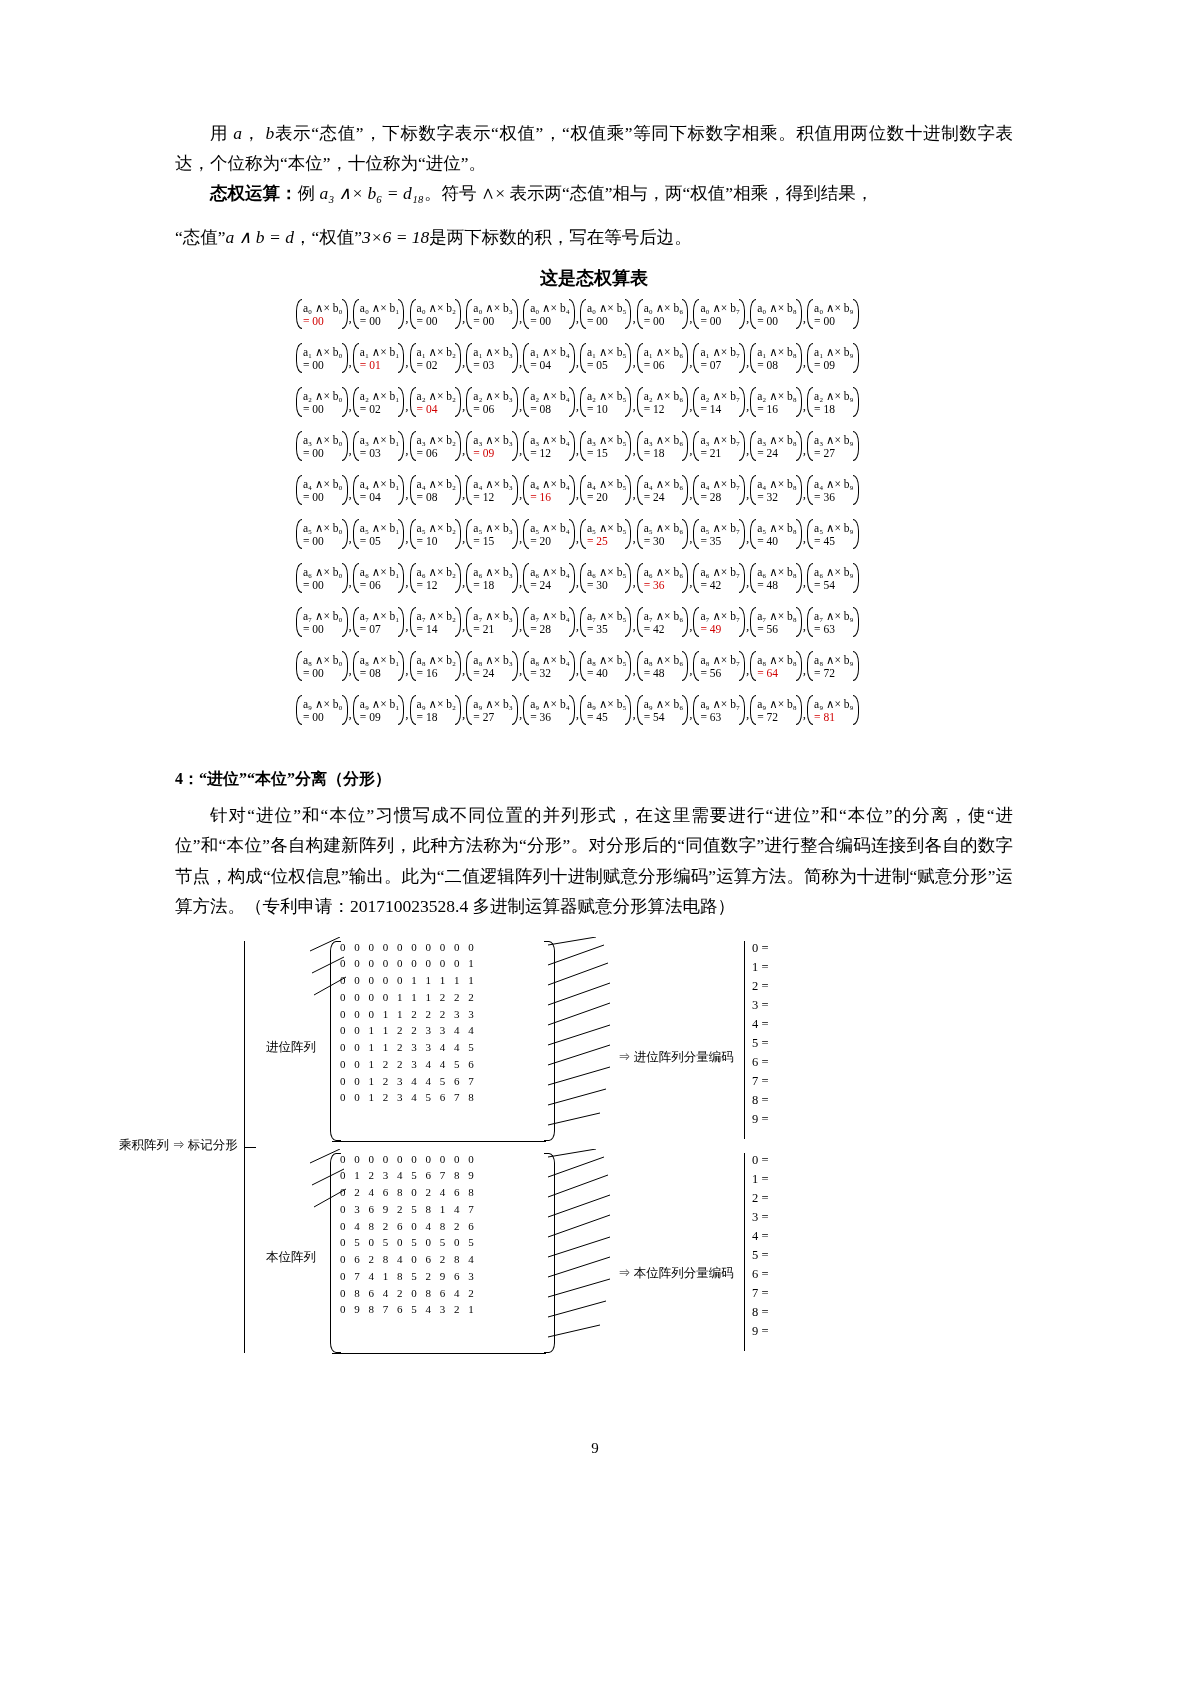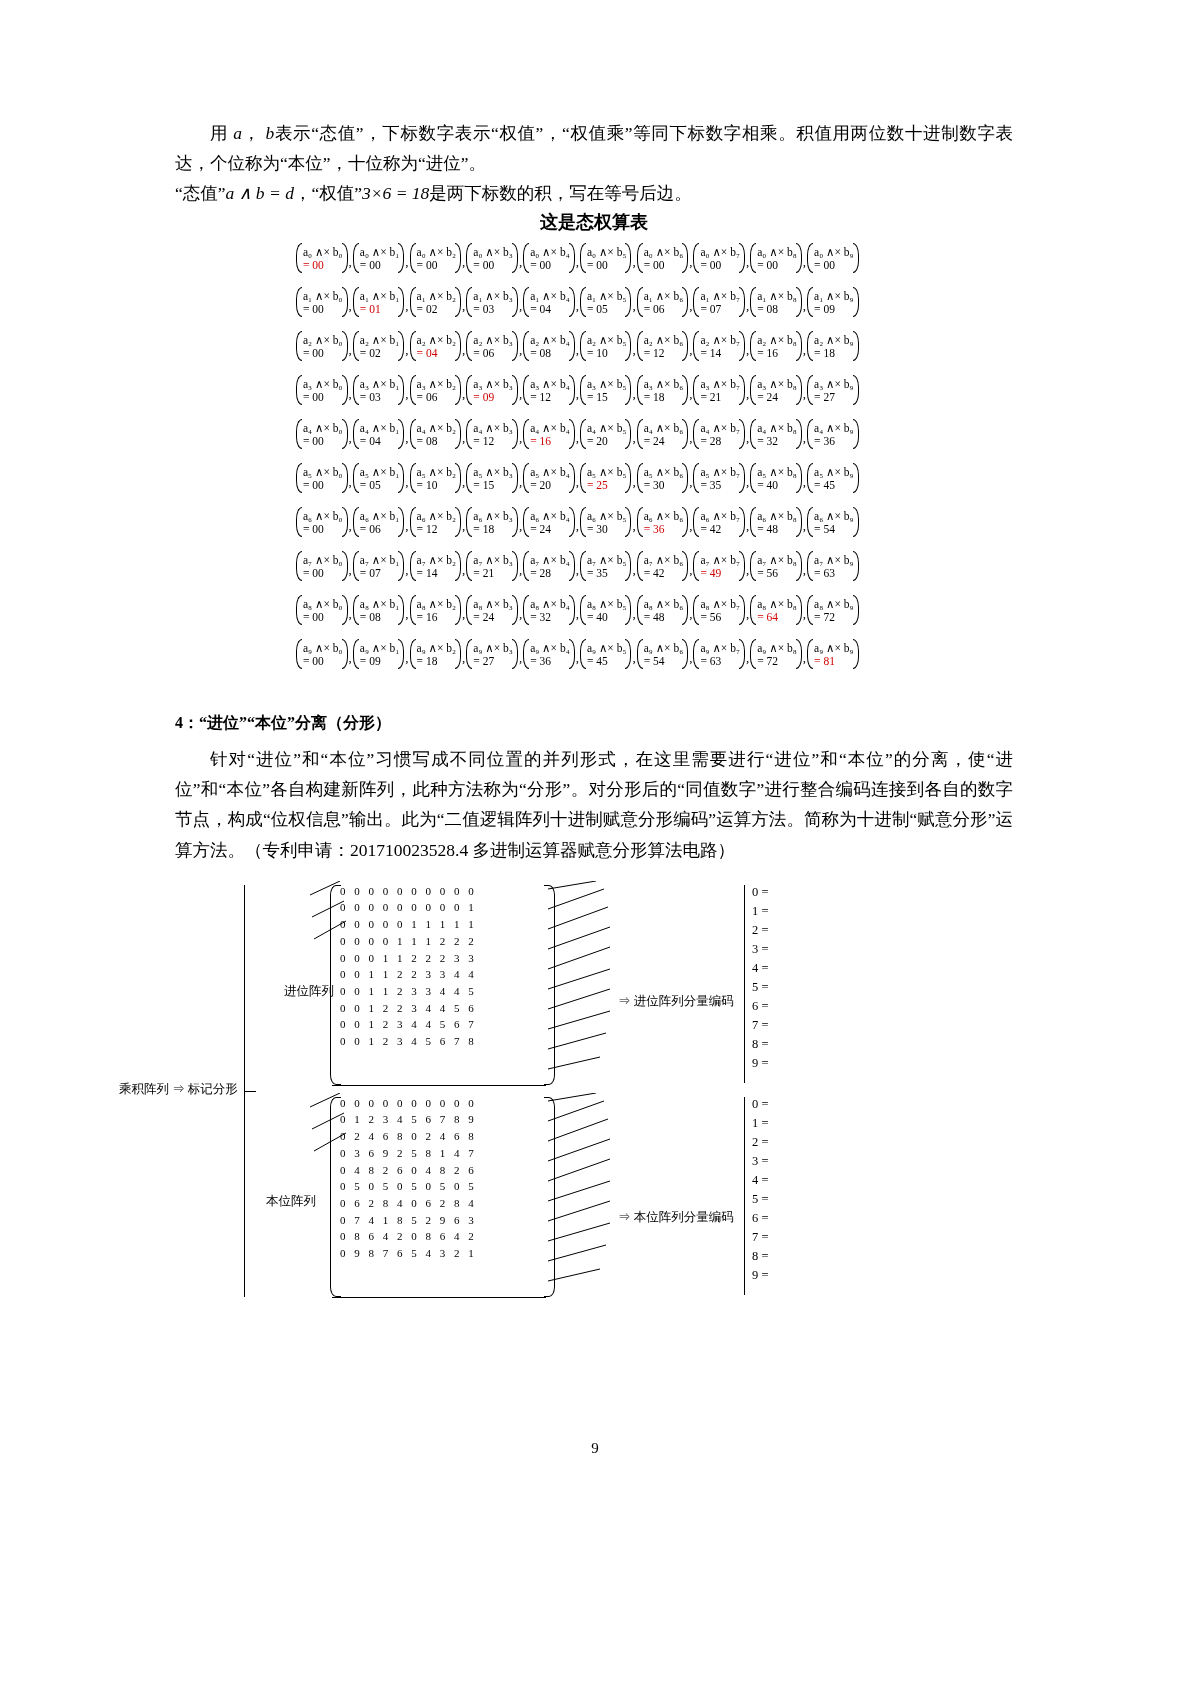--- a/index.html
+++ b/index.html
@@ -22,21 +22,21 @@
     line-height:1.72;
     text-align:justify;
     text-justify:inter-ideograph;
   }
   .indent { text-indent:2em; }
   .bold { font-weight:bold; }
   .mi { font-style:italic; font-family:"Liberation Serif", serif; }
   .seg-title {
     font-size:17.5px; font-weight:bold; margin:10px 0 6px 0;
   }
-  .tbl-title { font-size:18px; font-weight:bold; text-align:center; margin:2px 0 8px 0; }
+  .tbl-title { font-size:18px; font-weight:bold; text-align:center; margin:14px 0 8px 0; }
 
   
   .weight-table {
     margin:0 auto;
     width:596px;
     display:flex; flex-direction:column;
     gap:12px;
   }
   .wt-row { display:flex; flex-direction:row; align-items:stretch; }
   .cellwrap { display:flex; align-items:center; }
@@ -125,22 +125,26 @@
 
 <div class="page">
 
   <p class="para indent">
     <span>用</span>
     <span class="mi">a</span>，
     <span class="mi">b</span><span>表示“态值”，下标数字表示“权值”，“权值乘”等同下标数字相乘。积值用两位数十进制数字表达，个位称为“本位”，十位称为“进位”。</span>
   </p>
 
 
-
-  <p class="para" style="">
+  <p class="para indent">
+    <span class="bold">态权运算：</span><span>例</span>
+    <span class="mi">a₃ ∧× b₆ = d₁₈</span><span>。符号 ∧× 表示两“态值”相与，两“权值”相乘，得到结果，</span>
+  </p>
+
+  <p class="para" style="margin-top:14px">
     <span>“态值”</span><span class="mi">a ∧ b = d</span><span>，“权值”</span><span class="mi">3×6 = 18</span><span>是两下标数的积，写在等号后边。</span>
   </p>
 
   <div class="tbl-title">这是态权算表</div>
 
   <div class="weight-table" id="weight-table">
       <div class="wt-row">
         <div class="cellwrap">
           <div class="paren-cell">
             <div class="line1">a₀ ∧× b₀</div>
@@ -855,21 +859,21 @@
   <h2 class="h4">4：“进位”“本位”分离（分形）</h2>
 
   <p class="para indent">针对“进位”和“本位”习惯写成不同位置的并列形式，在这里需要进行“进位”和“本位”的分离，使“进位”和“本位”各自构建新阵列，此种方法称为“分形”。对分形后的“同值数字”进行整合编码连接到各自的数字节点，构成“位权信息”输出。此为“二值逻辑阵列十进制赋意分形编码”运算方法。简称为十进制“赋意分形”运算方法。（专利申请：201710023528.4 多进制运算器赋意分形算法电路）</p>
 
   <div class="diagram">
 
     <div class="vline" style="left:0px; top:4px; height:412px;"></div>
     <div class="hline" style="left:0px; top:210px; width:12px;"></div>
     <div class="dg-label" style="left:-125px; top:200px;">乘积阵列 ⇒ 标记分形</div>
 
-    <div class="dg-label" style="left:22px; top:102px;margin-left:18px;">进位阵列</div>
+    <div class="dg-label" style="left:22px; top:102px;">进位阵列</div>
 
     <div class="mbrace-l" style="left:86px; top:4px; height:198px; border-radius:6px 0 0 6px/10px 0 0 10px;"></div>
     <div class="mbrace-r" style="left:300px; top:4px; height:198px; border-radius:0 6px 6px 0/0 10px 10px 0;"></div>
     <div class="matrix-box" id="carry-matrix" style="left:96px; top:2px;"><div>0 0 0 0 0 0 0 0 0 0</div><div>0 0 0 0 0 0 0 0 0 1</div><div>0 0 0 0 0 1 1 1 1 1</div><div>0 0 0 0 1 1 1 2 2 2</div><div>0 0 0 1 1 2 2 2 3 3</div><div>0 0 1 1 2 2 3 3 4 4</div><div>0 0 1 1 2 3 3 4 4 5</div><div>0 0 1 2 2 3 4 4 5 6</div><div>0 0 1 2 3 4 4 5 6 7</div><div>0 0 1 2 3 4 5 6 7 8</div></div>
 
     <svg width="120" height="210" style="position:absolute; left:300px; top:0px;">
       <g stroke="#000" stroke-width="1" fill="none">
         <line x1="4" y1="8" x2="52" y2="0"></line>
         <line x1="4" y1="28" x2="60" y2="8"></line>
         <line x1="4" y1="48" x2="64" y2="26"></line>

